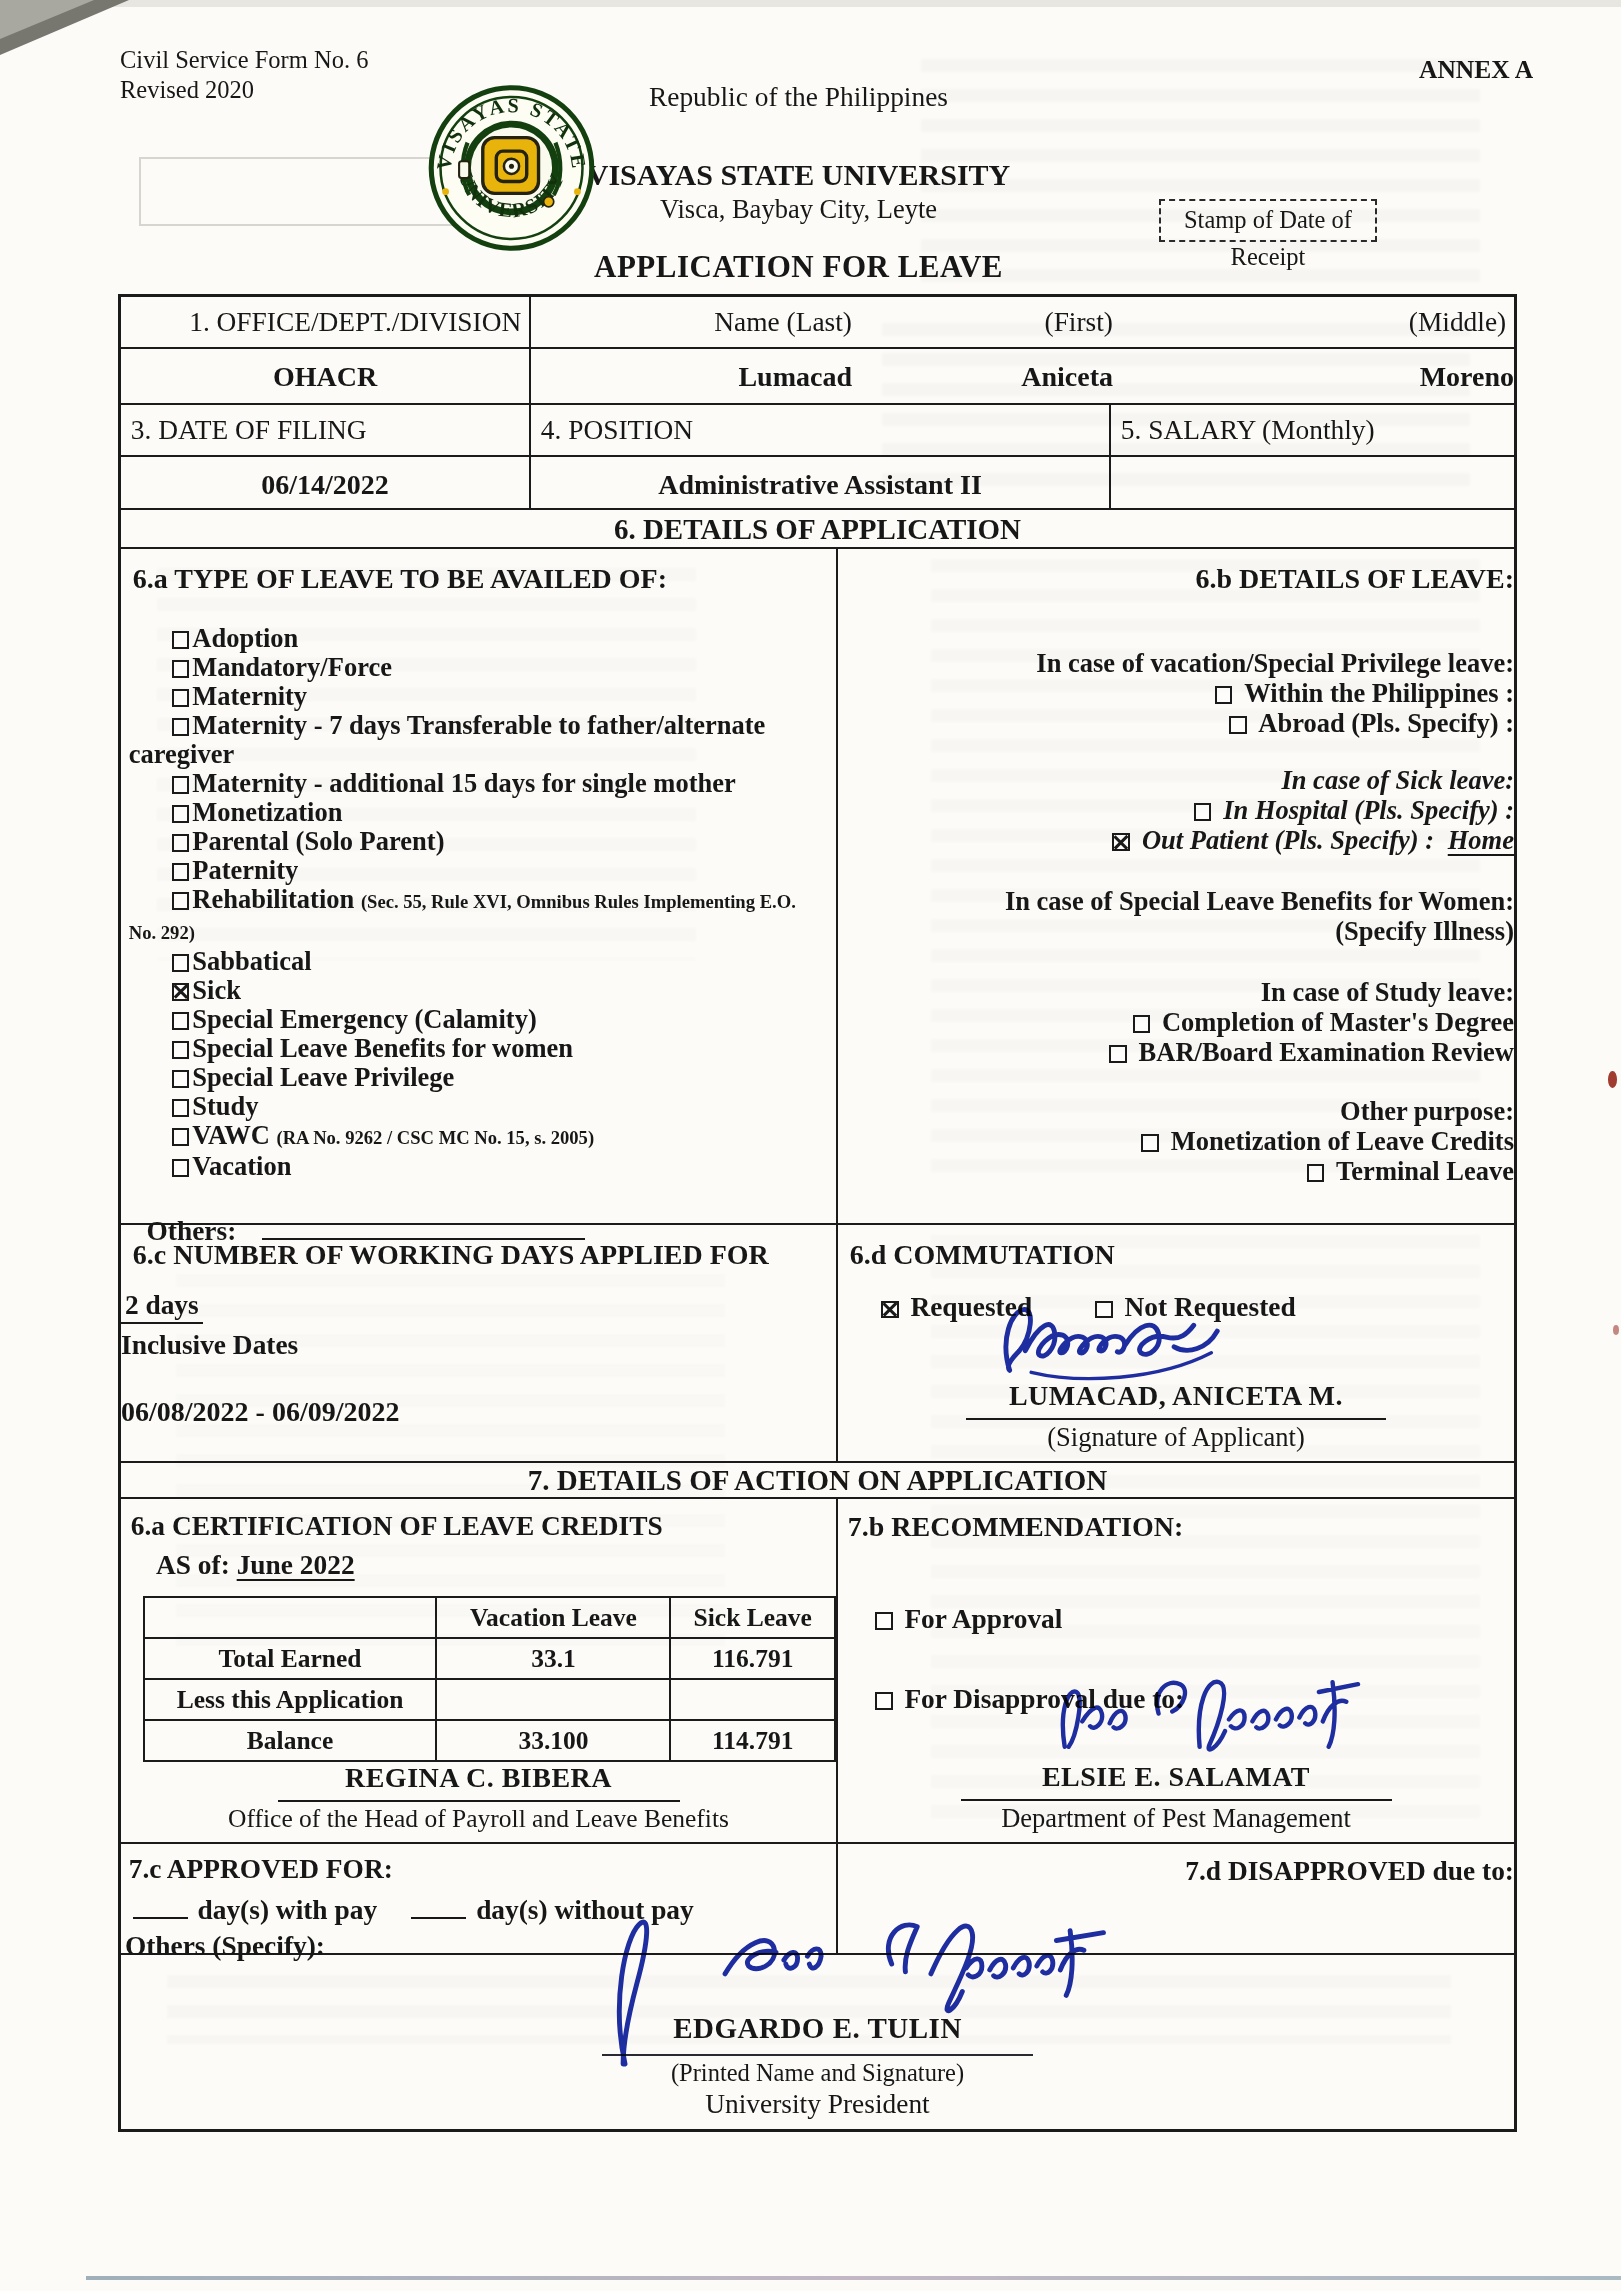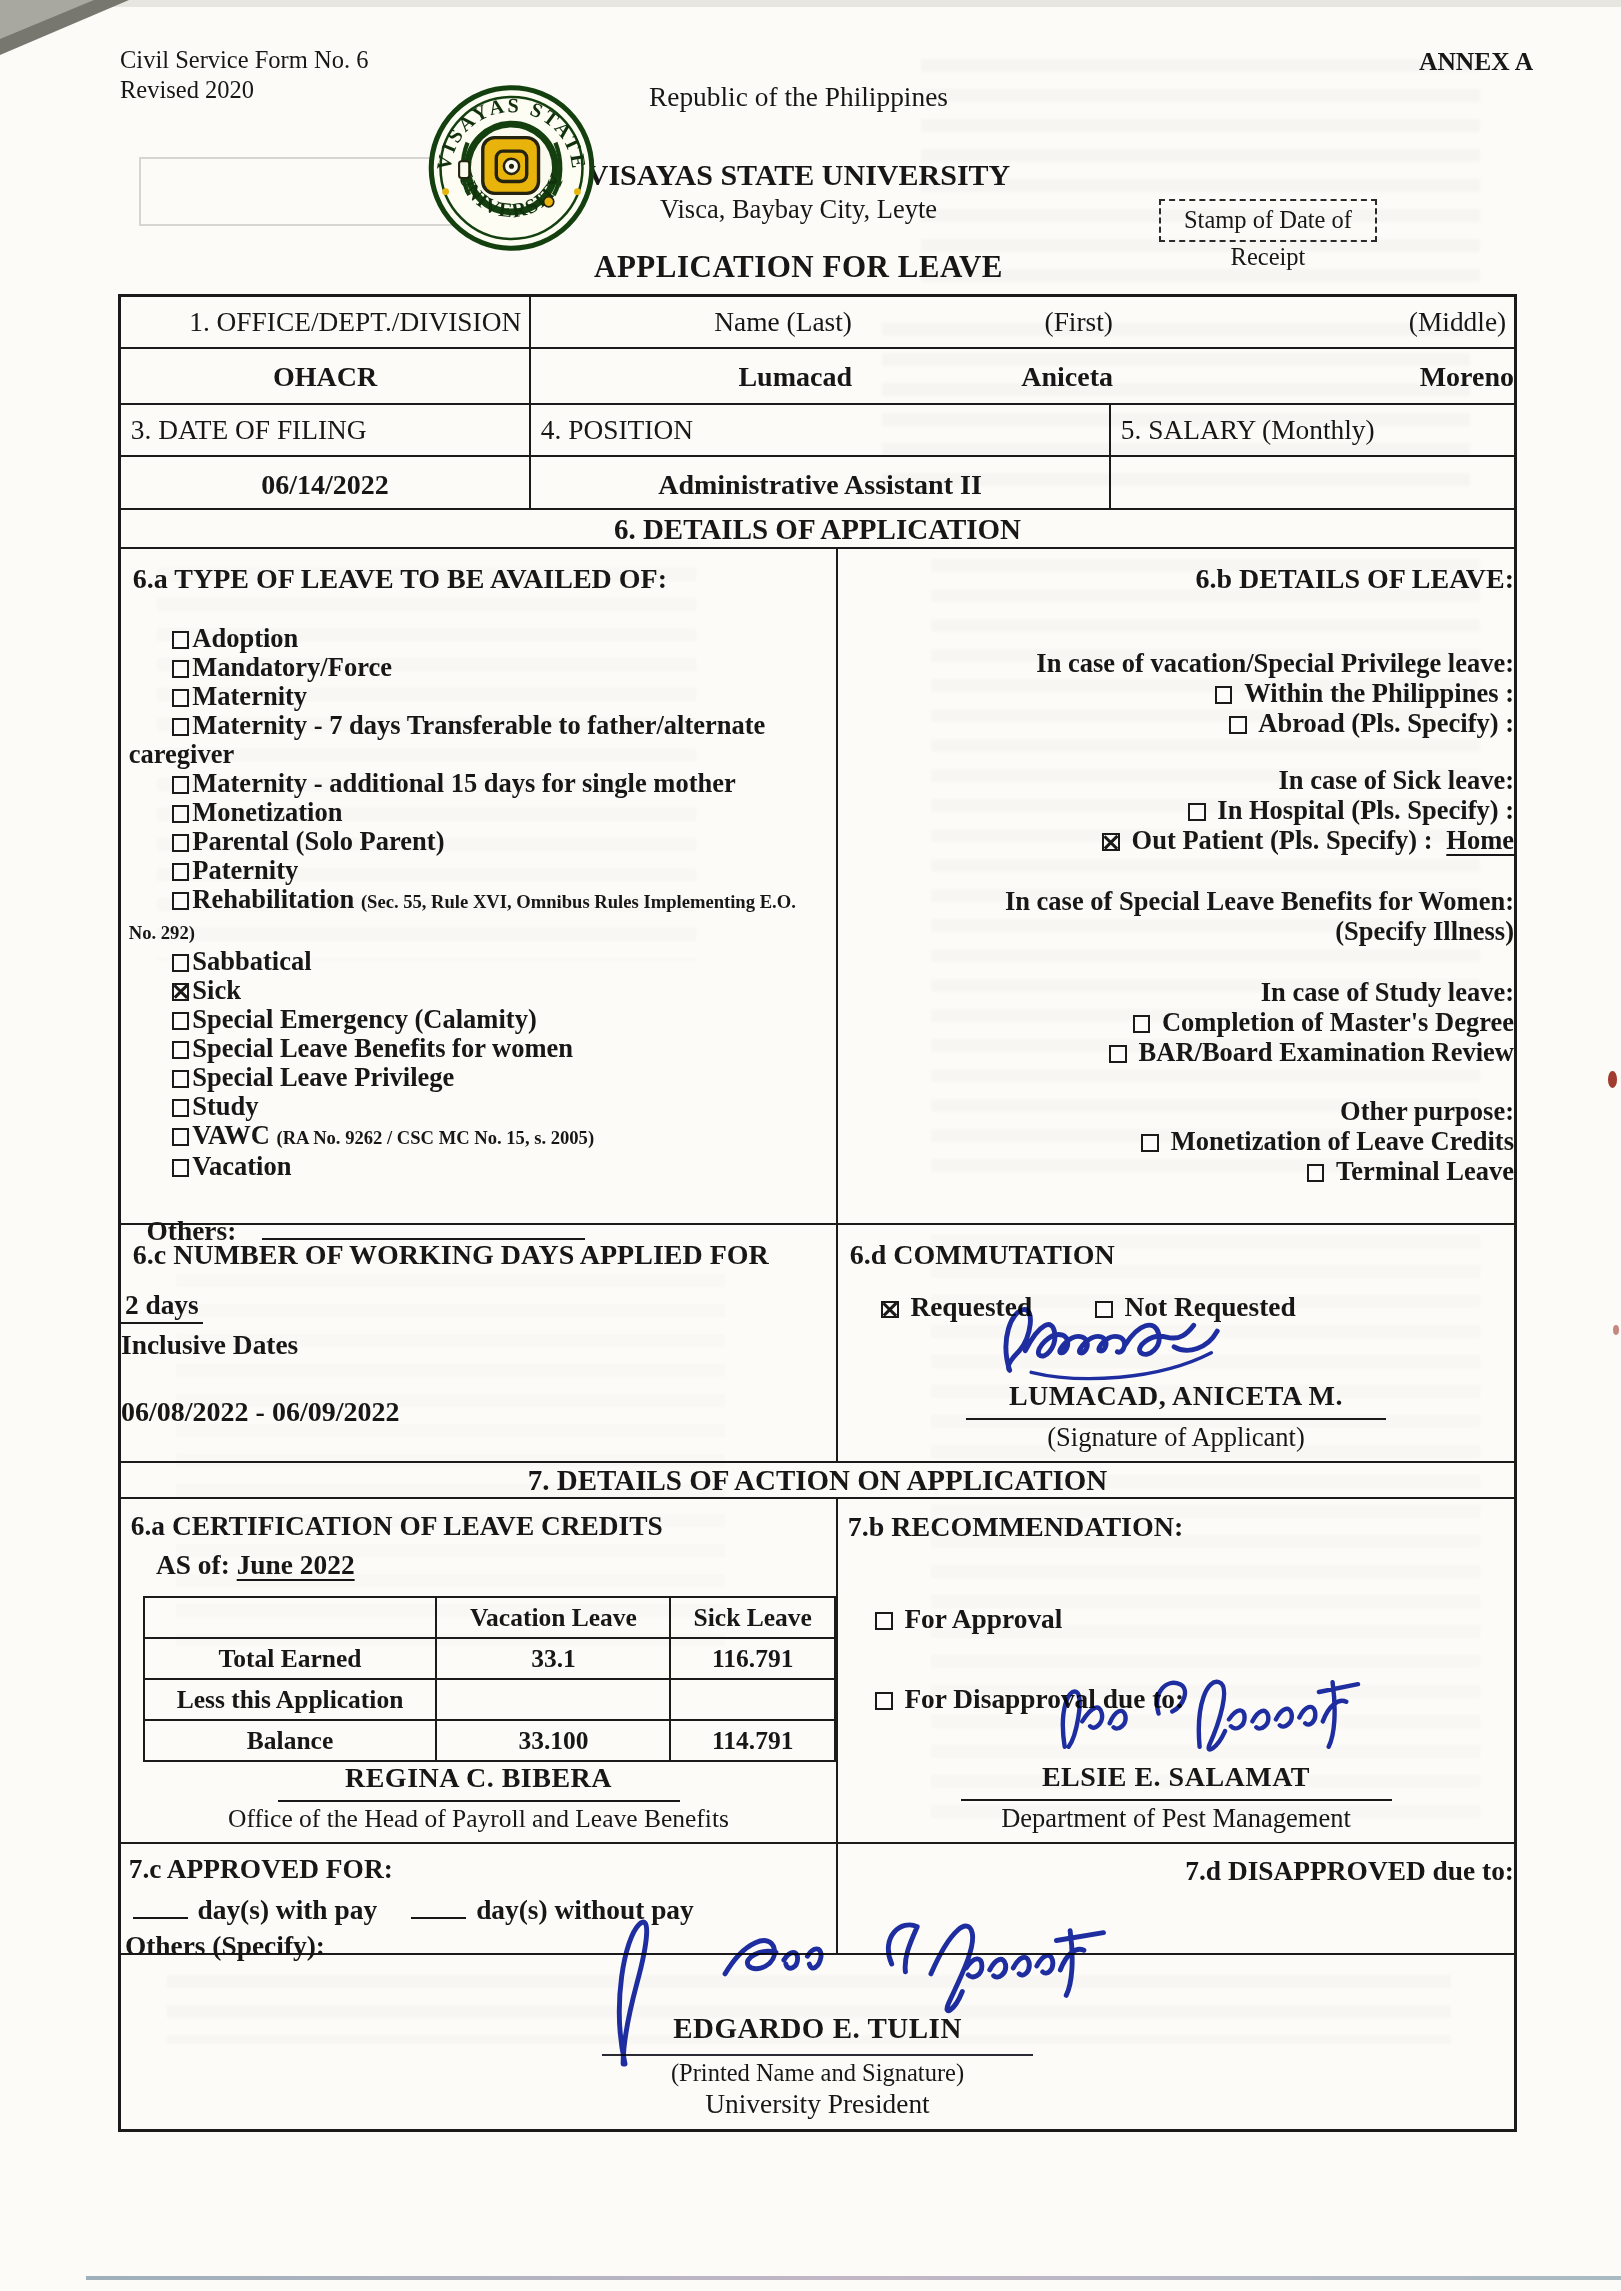--- a/index.html
+++ b/index.html
@@ -12,21 +12,21 @@
   .fold2{position:absolute;left:0;top:0;width:0;height:0;border-top:39px solid #a9a8a0;border-right:94px solid transparent;}
   .ghost{position:absolute;pointer-events:none;z-index:0;opacity:.5;
          background:repeating-linear-gradient(180deg,rgba(95,100,125,.075) 0 12.7px,transparent 12.7px 30px);
          filter:blur(1.2px);}
   .ghost-box{position:absolute;border:2px solid rgba(125,125,118,.30);z-index:0;}
   .speck{position:absolute;background:#a03c30;border-radius:50%;}
   .bottom-line{position:absolute;left:86px;top:2276px;width:1535px;height:3.9px;
                background:linear-gradient(90deg,#9fb0ba,#c3b7c6,#a9bac2);}
   
   .form-no{position:absolute;left:120px;top:45px;font-size:24.5px;line-height:30px;z-index:2;}
-  .annex{position:absolute;left:1419px;top:47px;font-size:25.5px;font-weight:bold;z-index:2;}
+  .annex{position:absolute;left:1419px;top:55px;font-size:25.5px;font-weight:bold;z-index:2;}
   .hdr-center{position:absolute;left:382px;top:82px;width:833px;text-align:center;z-index:2;}
   .hdr-republic{font-size:27.4px;}
   .hdr-univ{font-size:30px;font-weight:bold;margin-top:45px;}
   .hdr-addr{font-size:26.5px;margin-top:2px;}
   .hdr-title{font-size:31px;font-weight:bold;margin-top:23.5px;letter-spacing:0.5px;}
   .seal{position:absolute;left:427px;top:74px;width:169px;height:188px;z-index:3;}
   .stamp{position:absolute;left:1159px;top:199px;width:218px;height:43px;border:2.9px dashed #2a2a2a;
          font-size:24.5px;text-align:center;line-height:37px;z-index:2;}
   
   .ftable{position:absolute;left:118px;top:294px;width:1399px;border:3.9px solid #1b1b1b;background:transparent;z-index:1;}
@@ -49,21 +49,21 @@
   .cb.checked::before,.cb.checked::after{content:"";position:absolute;left:-2px;top:5.4px;width:17.6px;height:2.5px;background:#1a1a1a;}
   .cb.checked::before{transform:rotate(45deg);}
   .cb.checked::after{transform:rotate(-45deg);}
   .cb.spaced{margin-right:11.8px;}
   .others-line{font-size:27.4px;font-weight:bold;margin:35px 0 0 25.5px;}
   .uline{display:inline-block;width:323px;border-bottom:2.9px solid #191919;height:23.5px;margin-left:25.5px;}
   
   .bgroup{font-size:26.5px;font-weight:bold;line-height:30px;margin-left:7.8px;}
   .bgroup .item{margin-left:29px;}
   .g-vac{margin-top:53px;}
-  .g-sick{margin-top:27.4px;}
+  .g-sick{margin-top:27.4px;font-style:italic;}
   .g-women{margin-top:31px;}
   .g-study{margin-top:31px;}
   .g-other{margin-top:29px;}
   .fill-val{text-decoration:underline;text-underline-offset:4.9px;margin-left:13.7px;}
   
   .center-stack{font-size:27.4px;font-weight:bold;}
   .days{margin-top:19.6px;display:inline-block;border-bottom:2.9px solid #191919;padding:0 3.9px 1px;}
   .incl{margin-top:5.9px;font-size:27.4px;font-weight:bold;}
   .dates{margin-top:35px;font-size:28px;font-weight:bold;}
   .commrow{margin:21.6px 0 0 43px;font-size:27.4px;font-weight:bold;}

